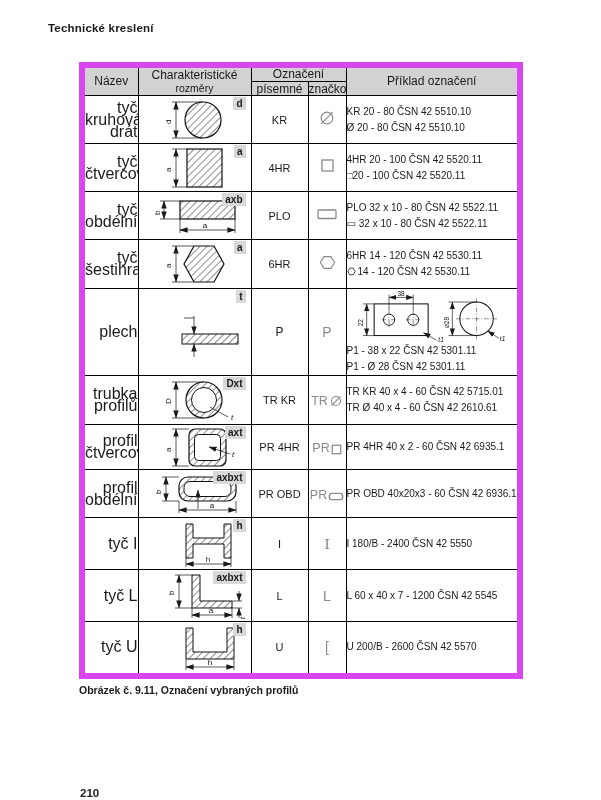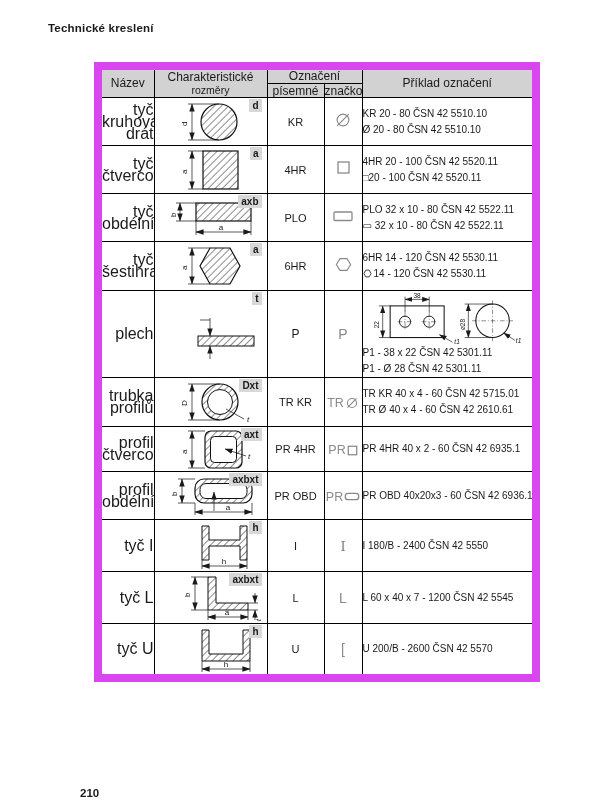--- a/index.html
+++ b/index.html
@@ -1,33 +1,33 @@
 <!DOCTYPE html>
 <html><head>
 <meta charset="utf-8">
 <style>
   html,body{margin:0;padding:0;background:#fff;}
   body{width:601px;height:800px;font-family:"Liberation Sans","DejaVu Sans",sans-serif;color:#1a1a1a;}
   .page{position:relative;width:601px;height:800px;background:#fff;overflow:hidden;text-decoration:underline;}
   .doc-header{position:absolute;left:48px;top:22px;font-size:11.5px;font-weight:bold;letter-spacing:.2px;}
   .caption{position:absolute;left:79px;top:684px;font-size:10.5px;font-weight:bold;}
   .page-number{position:absolute;left:80px;top:787px;font-size:11.5px;font-weight:bold;}
-  table.profiles{position:absolute;left:94px;top:62px;width:438px;border-collapse:collapse;table-layout:fixed;border:8px solid #d946ef;}
+  table.profiles{position:absolute;left:79px;top:62px;width:438px;border-collapse:collapse;table-layout:fixed;border:6px solid #d946ef;}
   .profiles th,.profiles td{border:1px solid #000;padding:0;vertical-align:middle;overflow:hidden;}
   .profiles th{background:#d2d2d2;font-weight:normal;}
   .h-main{font-size:12px;line-height:13px;text-align:center;}
   .h-sub{font-size:12px;line-height:12px;text-align:center;}
   .h-small{font-size:10.5px;}
   .name-cell{font-size:16px;line-height:12px;text-align:right;padding:2px 1px;}
   .diag-cell{position:relative;}
   .dim-box{position:absolute;top:1px;right:5px;background:#d8d8d8;font-size:10px;font-weight:bold;line-height:13px;padding:0 3px;}
   .diag-svg{display:block;margin:0 auto;}
   .written-cell{text-align:center;font-size:11px;}
   .symbol-cell{text-align:center;color:#8a8a8a;}
-  .sym-wrap{display:inline-flex;align-items:center;justify-content:center;gap:1px;}
+  .sym-wrap{display:inline-flex;align-items:flex-end;justify-content:center;gap:1px;}
   .sym-text{font-size:12.5px;color:#8a8a8a;}
   .sym-serif{font-family:"DejaVu Serif",serif;font-size:13px;color:#7d7d7d;}
   .sym-big{font-size:14px;}
   .example-cell{font-size:10px;line-height:16px;padding:2px 7px;text-align:left;}
   .exline{display:block;white-space:nowrap;}
   .hex-prefix{display:inline-block;vertical-align:-1px;margin-right:2px;}
   .dt{font-size:8px;font-family:"Liberation Sans","DejaVu Sans",sans-serif;fill:#111;}
   .dts{font-size:7px;}
   .dti{font-style:italic;}
   .thin{stroke:#111;stroke-width:.7;fill:none;}
@@ -396,14 +396,15 @@
       <td class="symbol-cell">
         <span class="sym-text sym-big">[</span>
       </td>
       <td class="example-cell">
         <span class="exline">U 200/B - 2600 ČSN 42 5570</span>
       </td>
     </tr>
   </tbody>
     </table>
 
+  <div class="caption">Obrázek č. 9.11, Označení vybraných profilů</div>
   <div class="page-number">210</div>
 </div>
 
 </body></html>

